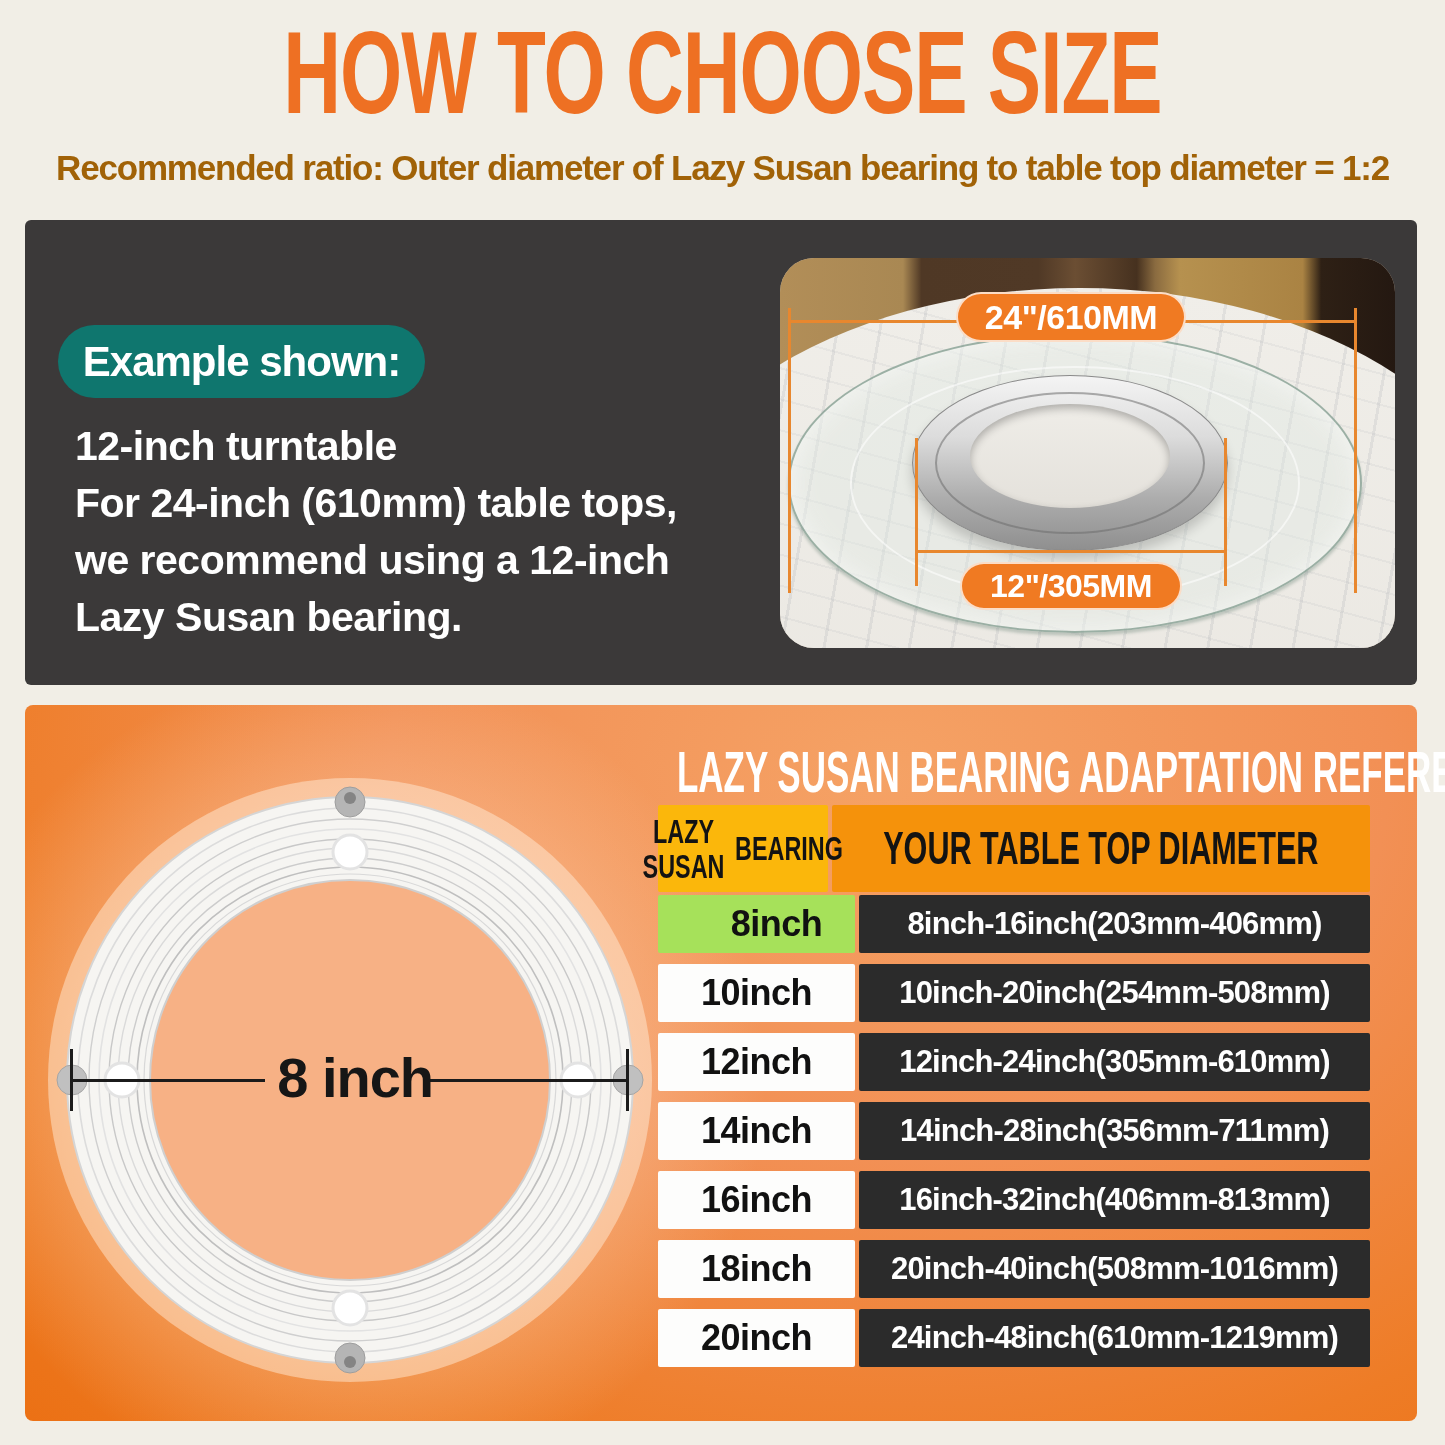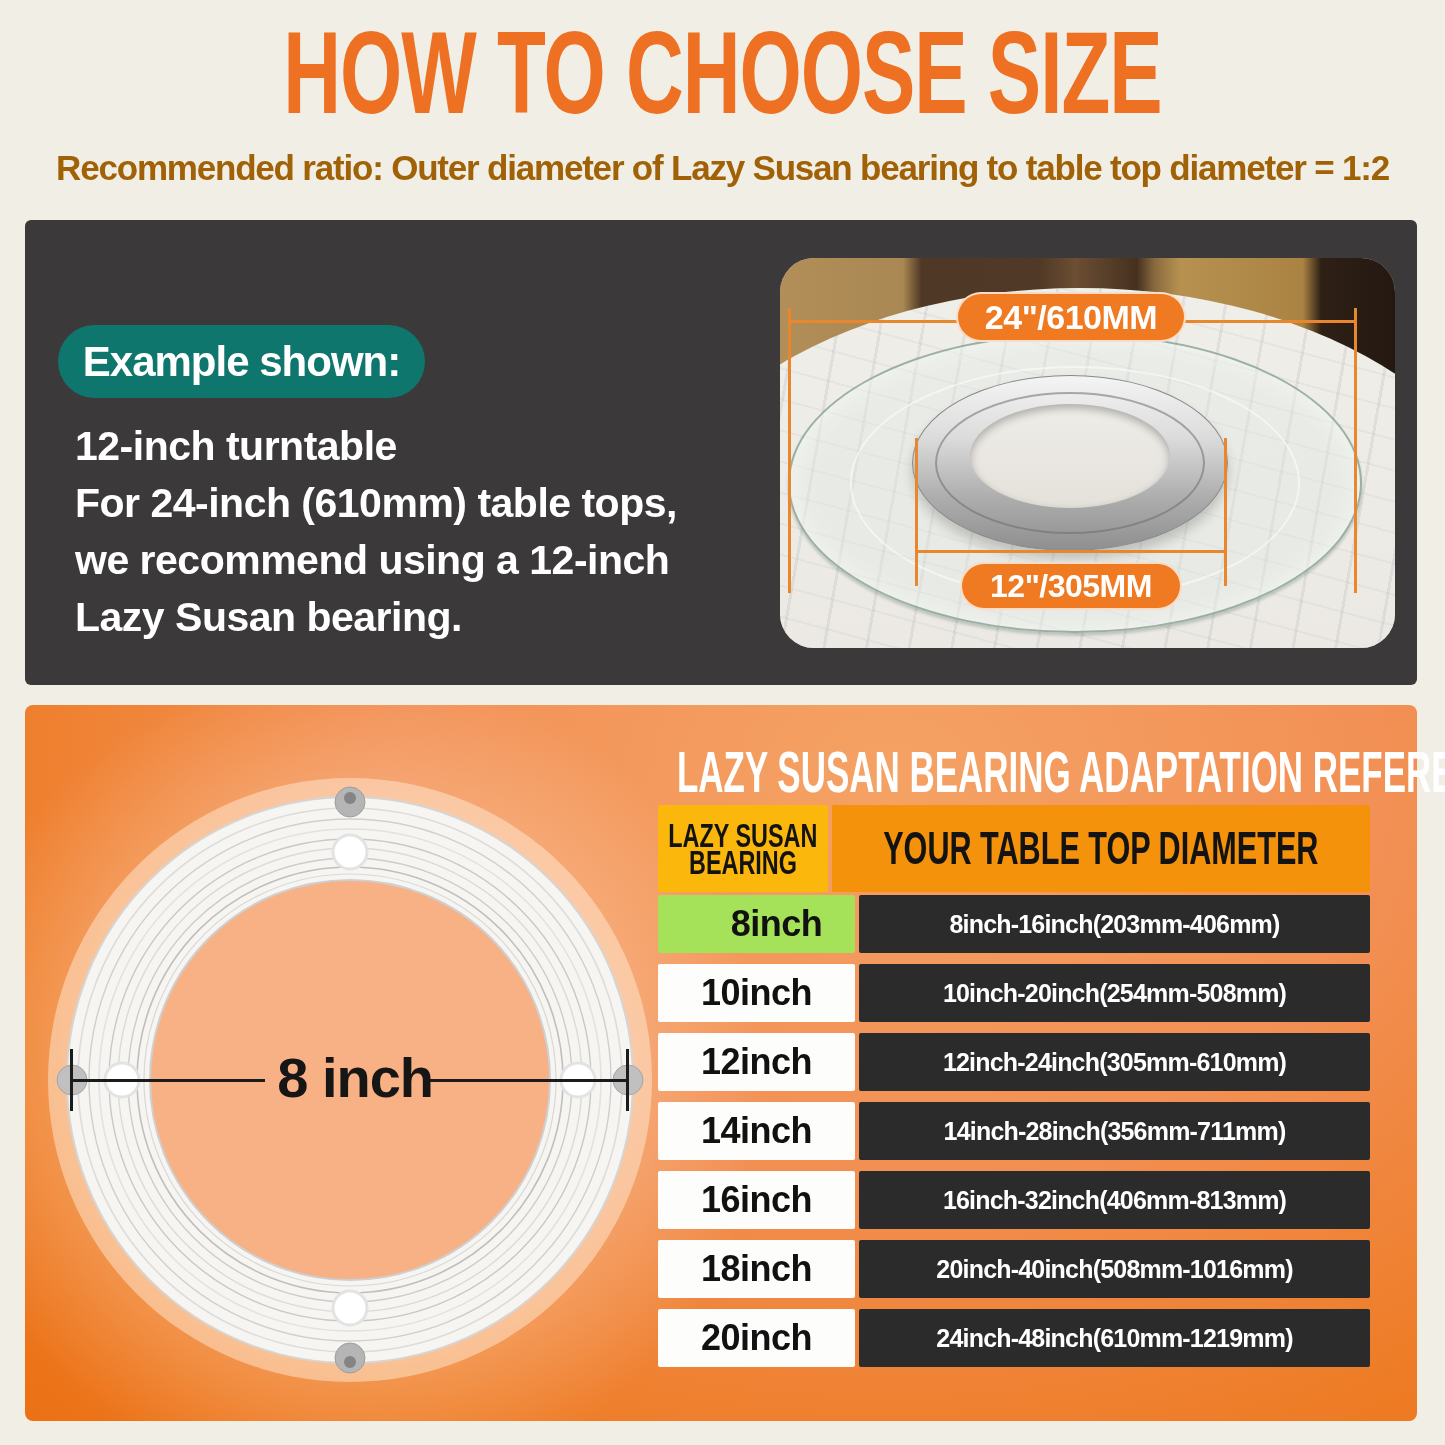--- a/index.html
+++ b/index.html
@@ -74,30 +74,30 @@
     color:#161616;font-size:56px;font-weight:700;letter-spacing:-1px;}
 
   .table-title{position:absolute;left:615px;top:34px;width:745px;text-align:center;}
   .table-title .stretch{display:inline-block;font-size:38px;line-height:44px;font-weight:700;
     color:#FFFFFF;white-space:nowrap;transform:scale(0.92,1.5);transform-origin:center top;}
 
   .size-table{position:absolute;left:633px;top:100px;width:712px;}
   .trow{display:flex;gap:4px;height:58px;margin-top:11px;}
   .trow.thead{height:87px;margin-top:0;margin-bottom:-8px;}
   .cell{display:flex;align-items:center;justify-content:center;border-radius:2px;}
-  .hleft{width:170px;background:#FBB70B;flex-direction:column;color:#131313;}
+  .hleft{width:170px;background:#FBB70B;flex-direction:row;color:#131313;}
   .hleft .stretch{display:inline-block;font-size:26px;line-height:27px;font-weight:700;
     transform:scale(0.9,1.3);transform-origin:center center;text-align:center;}
   .hright{flex:1;background:#F5920B;color:#131313;}
   .hright .stretch{display:inline-block;font-size:34px;font-weight:700;white-space:nowrap;
     transform:scale(0.9,1.35);transform-origin:center center;}
   .cleft{width:197px;background:#FDFDFC;color:#111111;font-size:36px;font-weight:700;
     letter-spacing:-0.5px;}
   .cleft.hl{background:#A6E15A;padding-left:40px;}
-  .cright{flex:1;background:#2B2B2B;color:#FFFFFF;font-size:25px;font-weight:700;
+  .cright{flex:1;background:#2B2B2B;color:#FFFFFF;font-size:31px;font-weight:700;
     letter-spacing:-0.8px;}
 </style>
 </head>
 <body>
 
 <div class="canvas">
 
   <h1 class="title">
     <span class="stretch">HOW TO CHOOSE SIZE</span>
   </h1>

